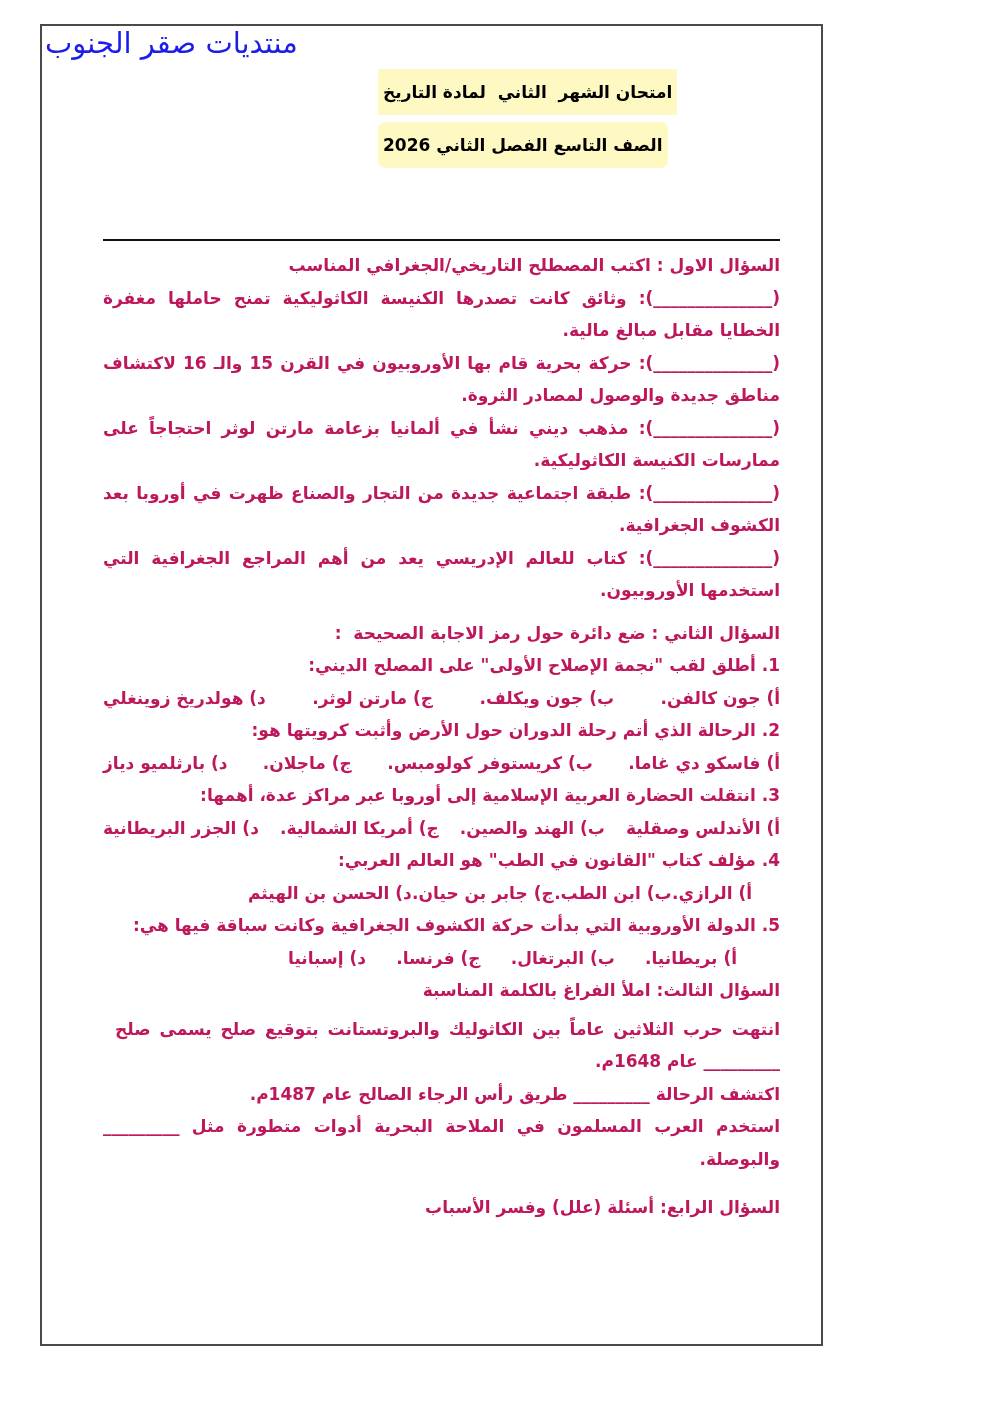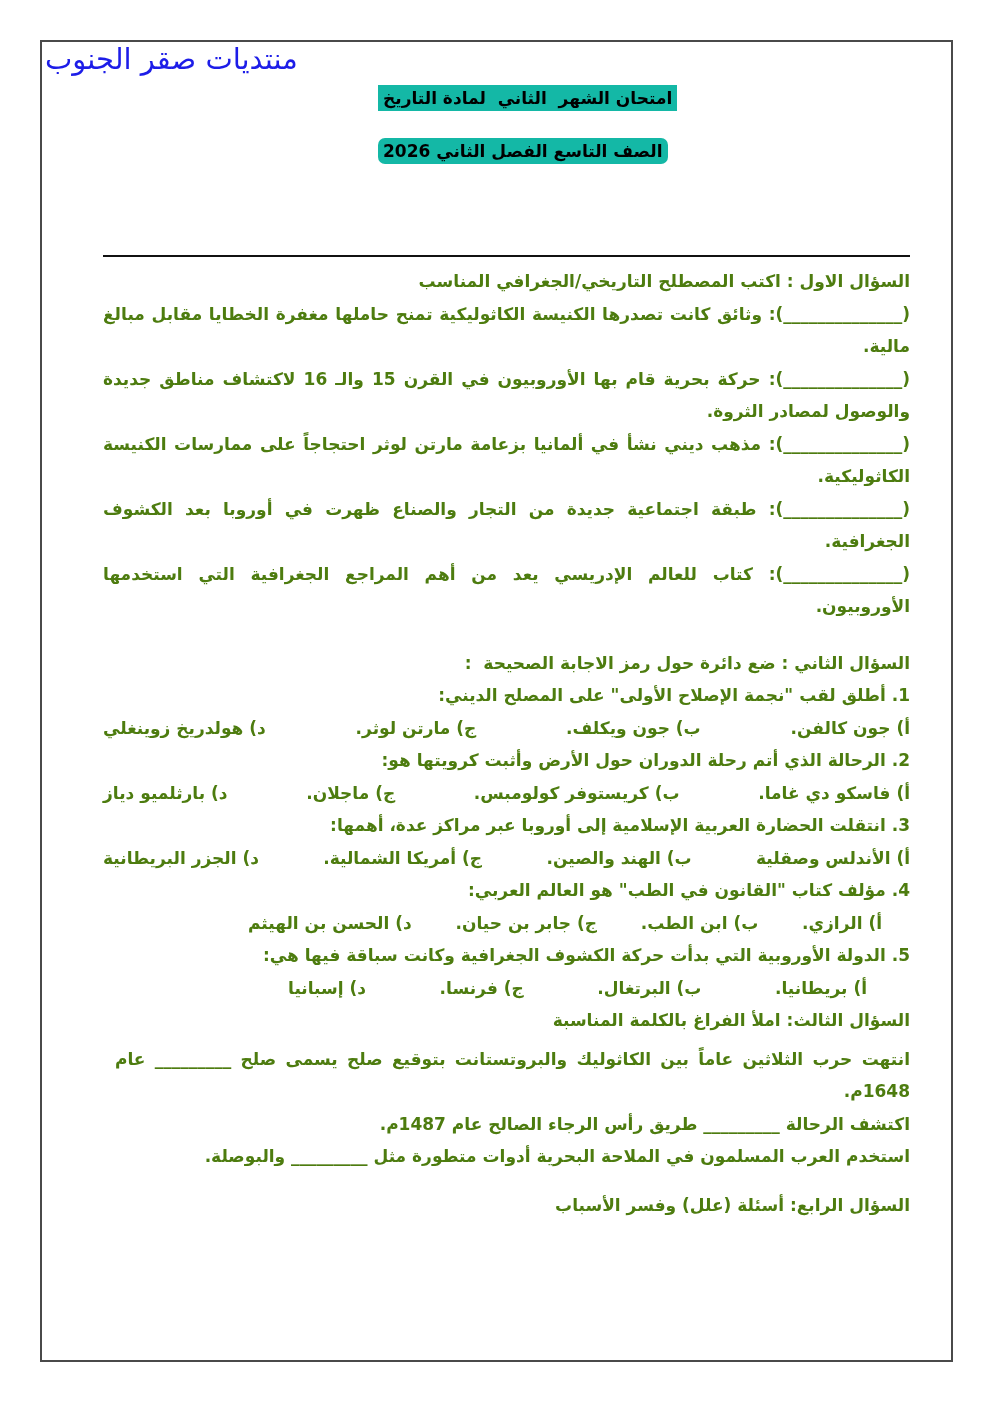--- a/index.html
+++ b/index.html
@@ -1,33 +1,33 @@
 <!DOCTYPE html>
 <html lang="ar"><head>
 <meta charset="utf-8">
 <style>
   html,body{margin:0;padding:0;background:#ffffff;}
   body{width:993px;height:1404px;position:relative;font-family:"DejaVu Sans",sans-serif;}
-  .page{position:absolute;left:40px;top:40px;width:913px;height:1322px;
+  .page{position:absolute;left:40px;top:24px;width:783px;height:1322px;
         border:2px solid #4a4a4a;box-sizing:border-box;background:#fff;}
   .site-title{position:absolute;top:0px;left:3px;
         font-family:"DejaVu Serif","DejaVu Sans",serif;
         font-size:29px;line-height:34px;color:#1d1de8;direction:rtl;white-space:nowrap;}
-  .green-box{position:absolute;left:336px;background:#14b8a6;color:#000;
-        font-weight:bold;font-size:17px;line-height:22px;padding:2px 5px;
+  .green-box{position:absolute;left:336px;background:#fef9c3;color:#000;
+        font-weight:bold;font-size:17px;line-height:22px;padding:12px 5px;
         direction:rtl;white-space:nowrap;}
   .box1{top:43px;}
   .box2{top:96px;border-radius:7px;}
   .content{position:absolute;top:213px;left:61px;right:41px;direction:rtl;
-        color:#4d7c0f;font-weight:bold;font-size:17px;line-height:32.5px;}
+        color:#be185d;font-weight:bold;font-size:17px;line-height:32.5px;}
   .hrline{border-top:2px solid #111;height:0;margin:0 0 8px 0;}
   p{margin:0;}
   .para{text-align:justify;text-align-last:right;}
   .qheader{text-align:right;}
-  #q2-header{margin-top:24px;}
+  #q2-header{margin-top:10px;}
   #q3-header{}
   .q3-first{margin-top:6px;margin-left:12px;}
   #q4-header{margin-top:16px;}
   .opts{display:flex;justify-content:space-between;direction:rtl;}
   .opts span{white-space:nowrap;}
   .opts-4{padding:0 28px 0 145px;}
   .opts-5{padding:0 43px 0 185px;}
 </style>
 </head>
 <body>

